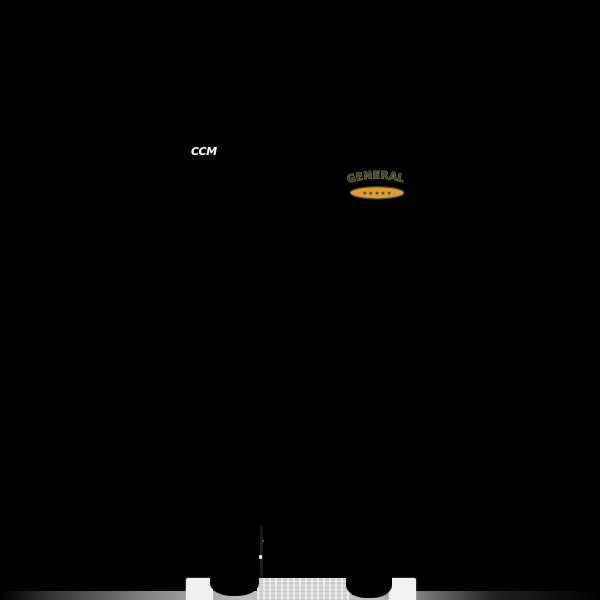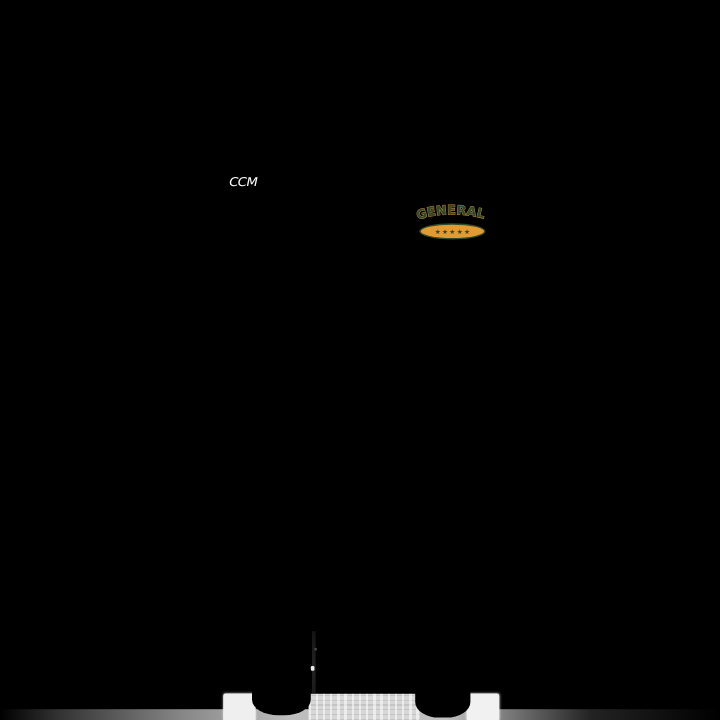--- a/index.html
+++ b/index.html
@@ -17,21 +17,21 @@
     background: #000000;
   }
   
   .brand-wordmark {
     position: absolute;
     left: 191px;
     top: 146px;
     color: #ffffff;
     font-size: 11px;
     line-height: 12px;
-    font-weight: 400;
+    font-weight: 700;
     font-style: italic;
     letter-spacing: -0.5px;
     transform: scaleY(0.92);
   }
   
   .crest {
     position: absolute;
     left: 345px;
     top: 166px;
     width: 64px;

